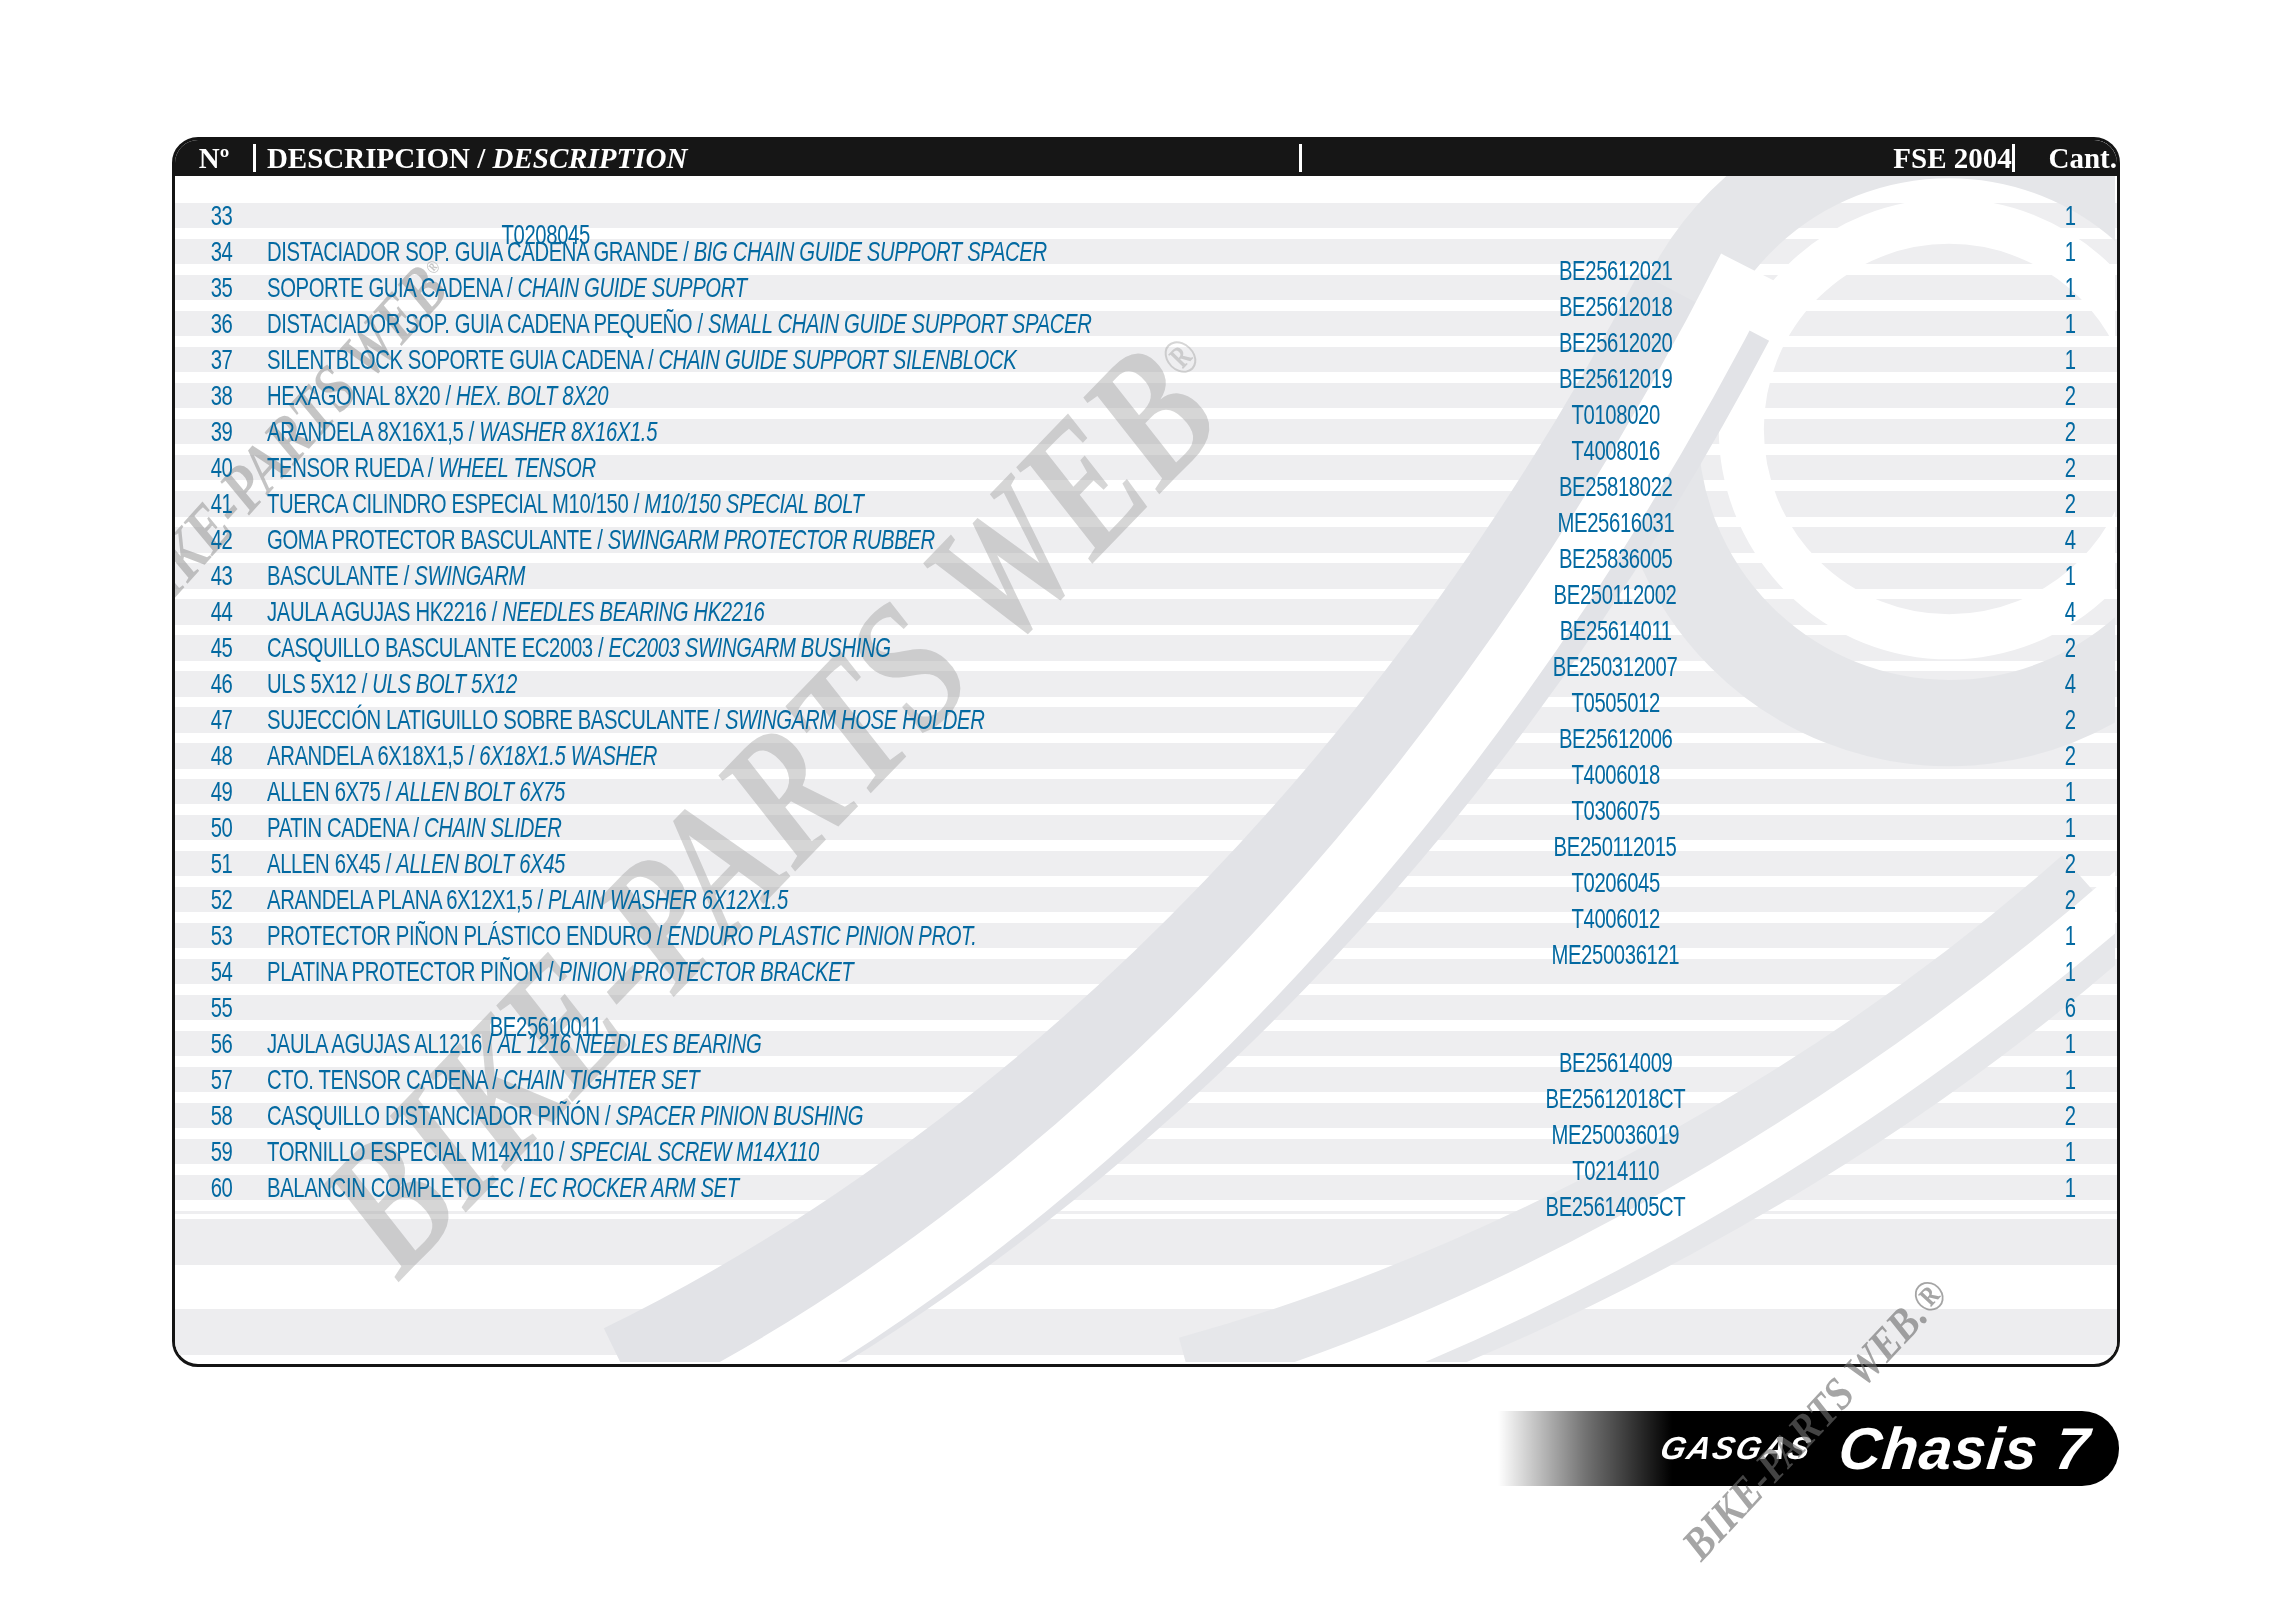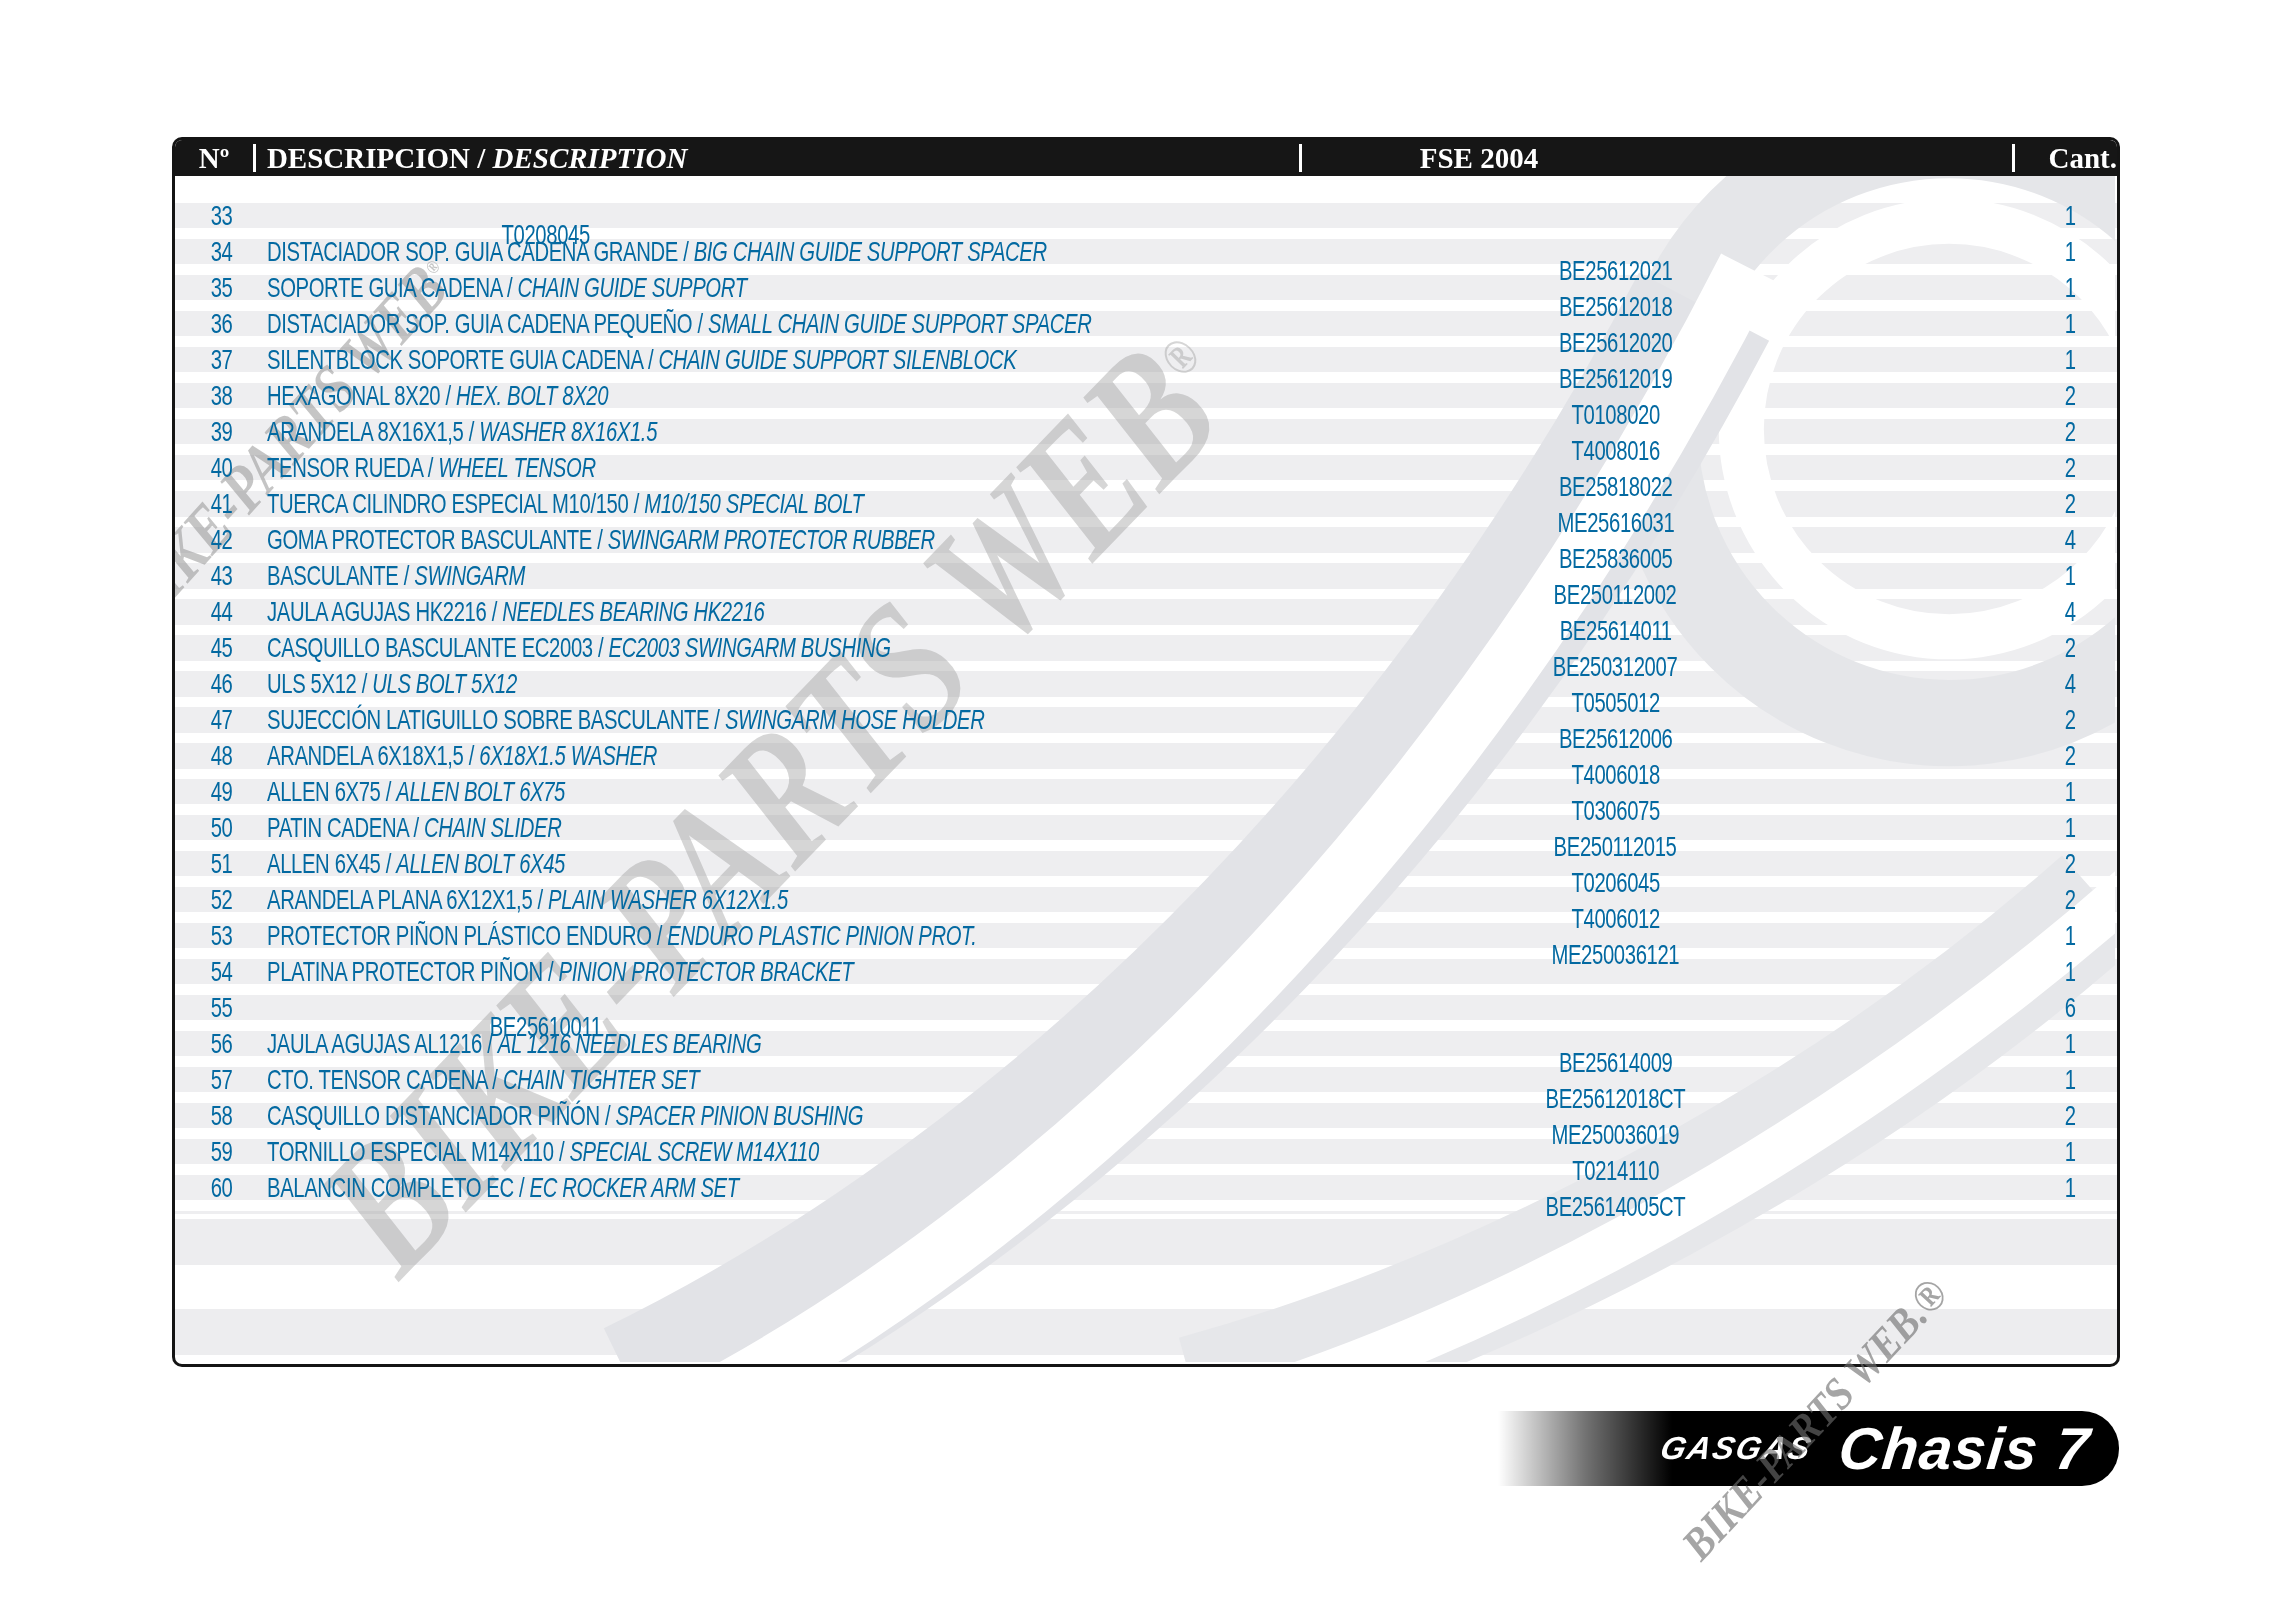--- a/index.html
+++ b/index.html
@@ -2,31 +2,31 @@
 <html><head>
 <meta charset="utf-8">
 <style>
   html,body{margin:0;padding:0;}
   body{width:2293px;height:1620px;background:#ffffff;position:relative;overflow:hidden;
        font-family:"Liberation Sans",sans-serif;}
   .page{position:absolute;inset:0;background:#fff;}
 
   
   .parts-table{position:absolute;left:172px;top:137px;width:1948px;height:1230px;
-    box-sizing:border-box;border:3.9px solid #141414;border-radius:10px;background:#fff;
+    box-sizing:border-box;border:3.9px solid #141414;border-radius:26px;background:#fff;
     overflow:hidden;}
   .thead{position:relative;z-index:6;display:flex;align-items:center;height:36px;
     background:#161616;color:#fff;font-family:"Liberation Serif",serif;font-weight:bold;
     font-size:29px;}
   .th{box-sizing:border-box;white-space:nowrap;}
   .th-num{width:78px;text-align:center;}
   .vsep{width:2.9px;height:28px;background:#fff;}
   .th-desc{width:1043px;padding-left:11px;}
   .th-desc .it{font-style:italic;}
-  .th-fse{width:710px;text-align:left;padding-left:118px;}
+  .th-fse{width:710px;text-align:right;padding-left:79px;}
   .th-qty{flex:1;text-align:right;}
 
   .stripes{position:absolute;z-index:1;left:0;right:0;top:63px;height:1011px;
     background:repeating-linear-gradient(to bottom,#eeeef0 0 25.5px,rgba(0,0,0,0) 25.5px 36px);}
   .wideband{position:absolute;z-index:1;left:0;right:0;height:46px;background:#ededef;}
   .band-a{top:1079px;} .band-b{top:1169px;}
 
   .swoosh{position:absolute;z-index:2;left:0;top:0;}
 
   .wm{position:absolute;white-space:nowrap;line-height:1;

